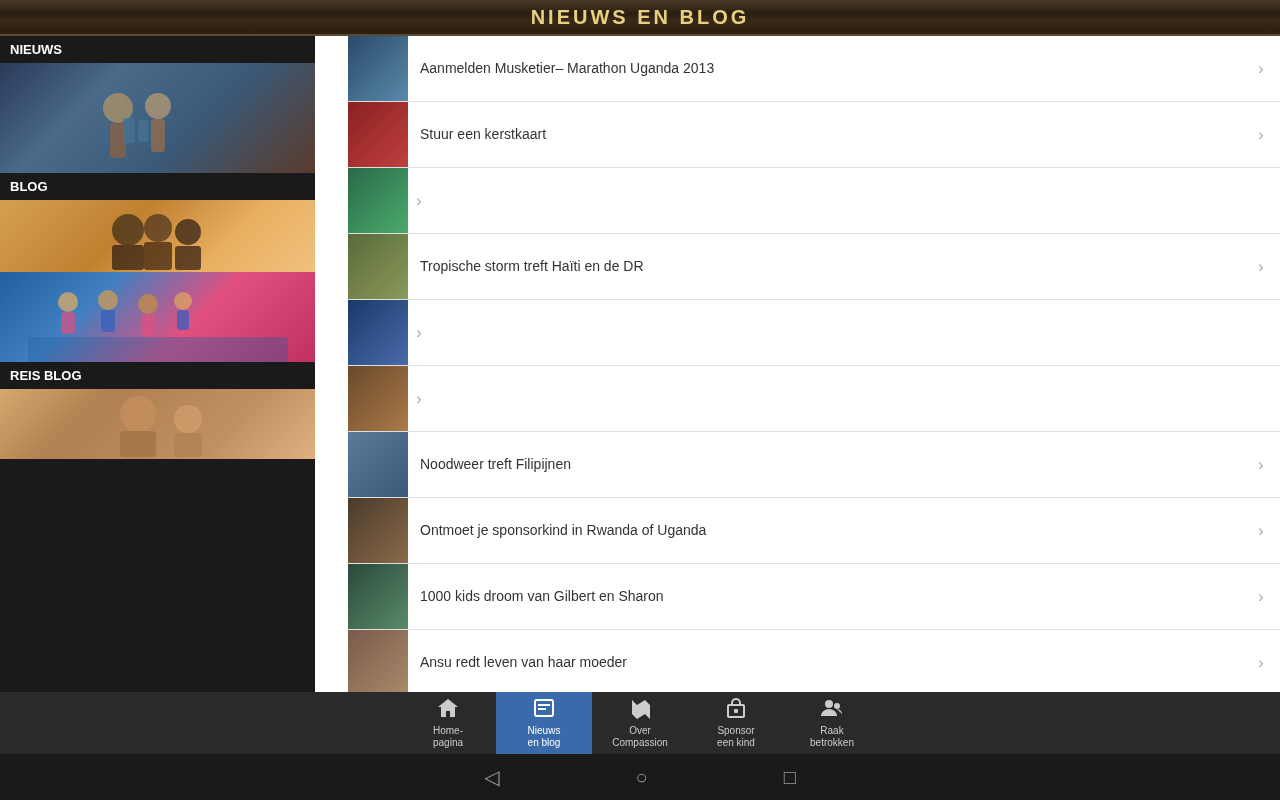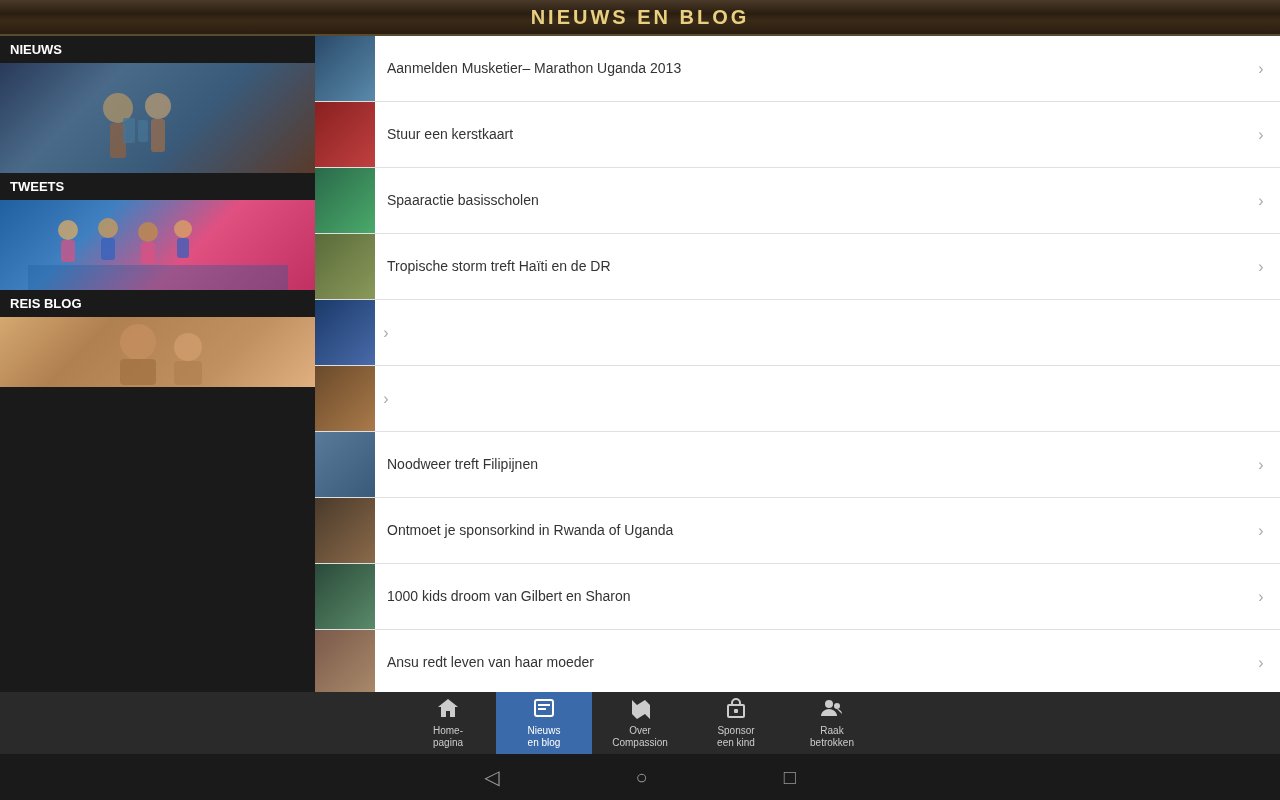--- a/index.html
+++ b/index.html
@@ -77,20 +77,21 @@
     .sidebar-image-reisblog {
       height: 70px;
       background: linear-gradient(135deg, #d4a870 0%, #b08050 30%, #c09060 70%, #e0b080 100%);
     }
 
     
     #news-list {
       flex: 1;
       background: white;
       overflow-y: auto;
+      padding-left: 33px;
     }
 
     .news-item {
       display: flex;
       align-items: center;
       border-bottom: 1px solid #e0e0e0;
       cursor: pointer;
       background: white;
       min-height: 65px;
     }
@@ -223,23 +224,37 @@
             <rect x="52" y="55" width="16" height="35" rx="3" fill="#a06030"></rect>
             <circle cx="100" cy="38" r="13" fill="#d4a870"></circle>
             <rect x="93" y="51" width="14" height="33" rx="3" fill="#b07040"></rect>
             <rect x="65" y="50" width="12" height="25" rx="2" fill="#4a80a0" opacity="0.8"></rect>
             <rect x="80" y="52" width="10" height="22" rx="2" fill="#4a80a0" opacity="0.8"></rect>
           </svg>
         </div>
       </div>
     </div>
 
-
     <div class="sidebar-section">
-      <div class="sidebar-label">TWEETS</div>
+      <div class="sidebar-label">BLOG</div>
+      <div class="sidebar-image sidebar-image-blog">
+        <div style="width:100%;height:100%;display:flex;align-items:center;justify-content:center;">
+          <svg width="200" height="72" viewBox="0 0 200 72" opacity="0.7">
+            <circle cx="70" cy="30" r="16" fill="#3a2a1a"></circle>
+            <circle cx="100" cy="28" r="14" fill="#4a3020"></circle>
+            <circle cx="130" cy="32" r="13" fill="#2a1a10"></circle>
+            <rect x="54" y="45" width="32" height="25" rx="3" fill="#2a1a10"></rect>
+            <rect x="86" y="42" width="28" height="28" rx="3" fill="#3a2010"></rect>
+            <rect x="117" y="46" width="26" height="24" rx="3" fill="#2a1a10"></rect>
+          </svg>
+        </div>
+      </div>
+    </div>
+
+    <div class="sidebar-section">
       <div class="sidebar-image sidebar-image-tweets">
         <div style="width:100%;height:100%;display:flex;align-items:center;justify-content:center;">
           <svg width="260" height="90" viewBox="0 0 260 90" opacity="0.7">
 
             <circle cx="40" cy="30" r="10" fill="#e8b060"></circle>
             <rect x="33" y="40" width="14" height="22" rx="3" fill="#e05080"></rect>
             <circle cx="80" cy="28" r="10" fill="#d4a050"></circle>
             <rect x="73" y="38" width="14" height="22" rx="3" fill="#3060c0"></rect>
             <circle cx="120" cy="32" r="10" fill="#c89040"></circle>
             <rect x="113" y="42" width="14" height="22" rx="3" fill="#e05080"></rect>
@@ -274,21 +289,20 @@
     <div class="news-text">Aanmelden Musketier– Marathon Uganda 2013</div>
     <div class="news-arrow">›</div>
   </div>
       <div class="news-item">
     <div class="news-thumb thumb-2"></div>
     <div class="news-text">Stuur een kerstkaart</div>
     <div class="news-arrow">›</div>
   </div>
       <div class="news-item">
     <div class="news-thumb thumb-3"></div>
-    <div class="news-text">Spaaractie basisscholen</div>
     <div class="news-arrow">›</div>
   </div>
       <div class="news-item">
     <div class="news-thumb thumb-4"></div>
     <div class="news-text">Tropische storm treft Haïti en de DR</div>
     <div class="news-arrow">›</div>
   </div>
       <div class="news-item">
     <div class="news-thumb thumb-5"></div>
     <div class="news-arrow">›</div>

